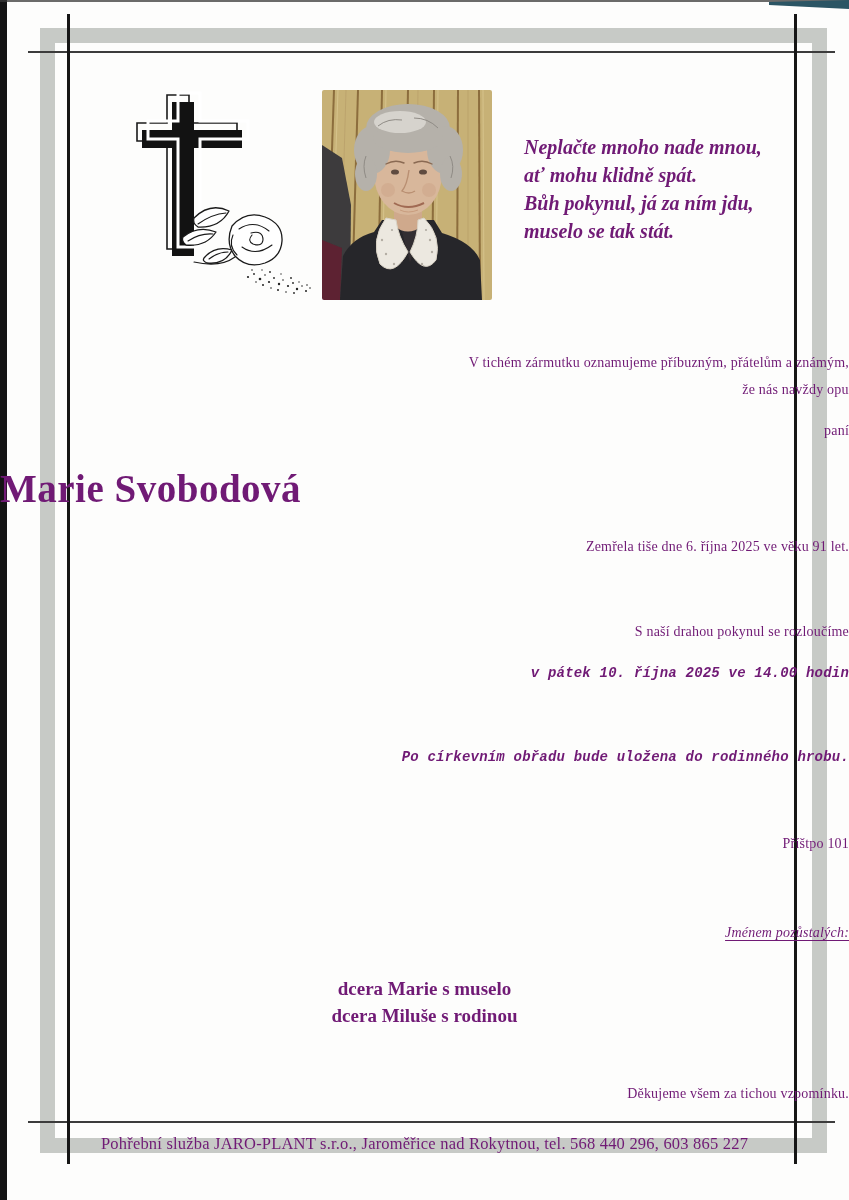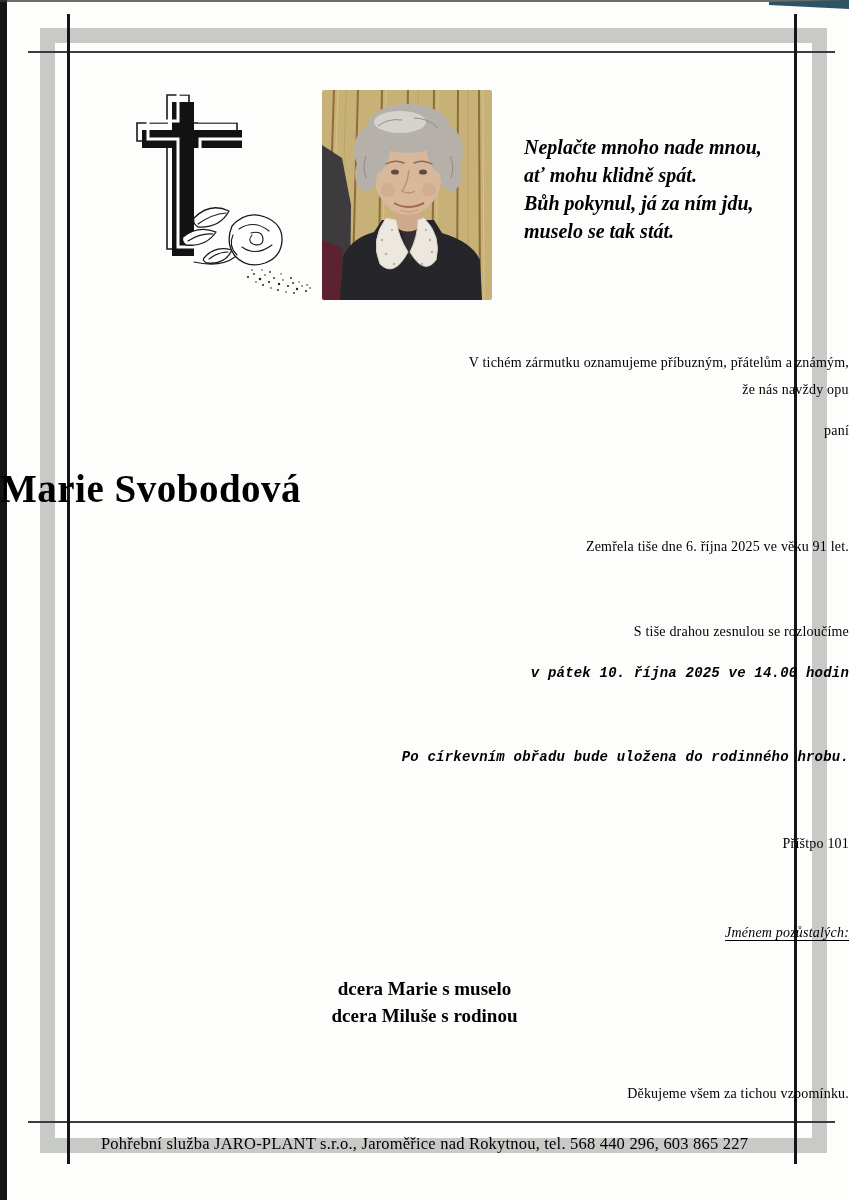--- a/index.html
+++ b/index.html
@@ -1,19 +1,19 @@
 <!DOCTYPE html>
 <html><head>
 <meta charset="utf-8">
 <style>
   html,body{margin:0;padding:0;background:#e8e8e8;}
   .page{
     position:relative; width:849px; height:1200px; margin:0 auto;
     background:#fdfdfc; overflow:hidden;
-    font-family:"Liberation Serif", serif; color:#000000;
+    font-family:"Liberation Serif", serif; color:#701a75;
   }
   
   .scan-left{position:absolute;left:0;top:0;width:7px;height:1200px;background:#141414;}
   .scan-top{position:absolute;left:0;top:0;width:849px;height:2px;background:#3a3a3a;opacity:.75;}
   .scan-corner{position:absolute;right:0;top:0;width:80px;height:11px;}
   
   .gray-frame{
     position:absolute; left:40px; top:28px; width:787px; height:1125px;
     border:15px solid #c7cac6; box-sizing:border-box;
   }
@@ -225,21 +225,21 @@
     <div>Bůh pokynul, já za ním jdu,</div>
     <div>muselo se tak stát.</div>
   </div>
 
   <div class="t intro1">V tichém zármutku oznamujeme příbuzným, přátelům a známým,</div>
   <div class="t intro2">že nás navždy opustila</div>
   <div class="t salutation">paní</div>
   <h1 class="name">Marie Svobodová</h1>
   <div class="t death">Zemřela tiše dne 6. října 2025 ve věku 91 let.</div>
 
-  <div class="t cer-intro">S tiše drahou zesnulou se rozloučíme</div>
+  <div class="t cer-intro">S naší drahou pokynul se rozloučíme</div>
   <div class="t sans cer-datetime">v pátek 10. října 2025 ve 14.00 hodin</div>
   <div class="t sans cer-burial">Po církevním obřadu bude uložena do rodinného hrobu.</div>
 
   <div class="t address">Příštpo 101</div>
 
   <div class="t mourners-heading">Jménem pozůstalých:</div>
   <div class="mourners-names">
     <div>dcera Marie s muselo</div>
     <div>dcera Miluše s rodinou</div>
   </div>

